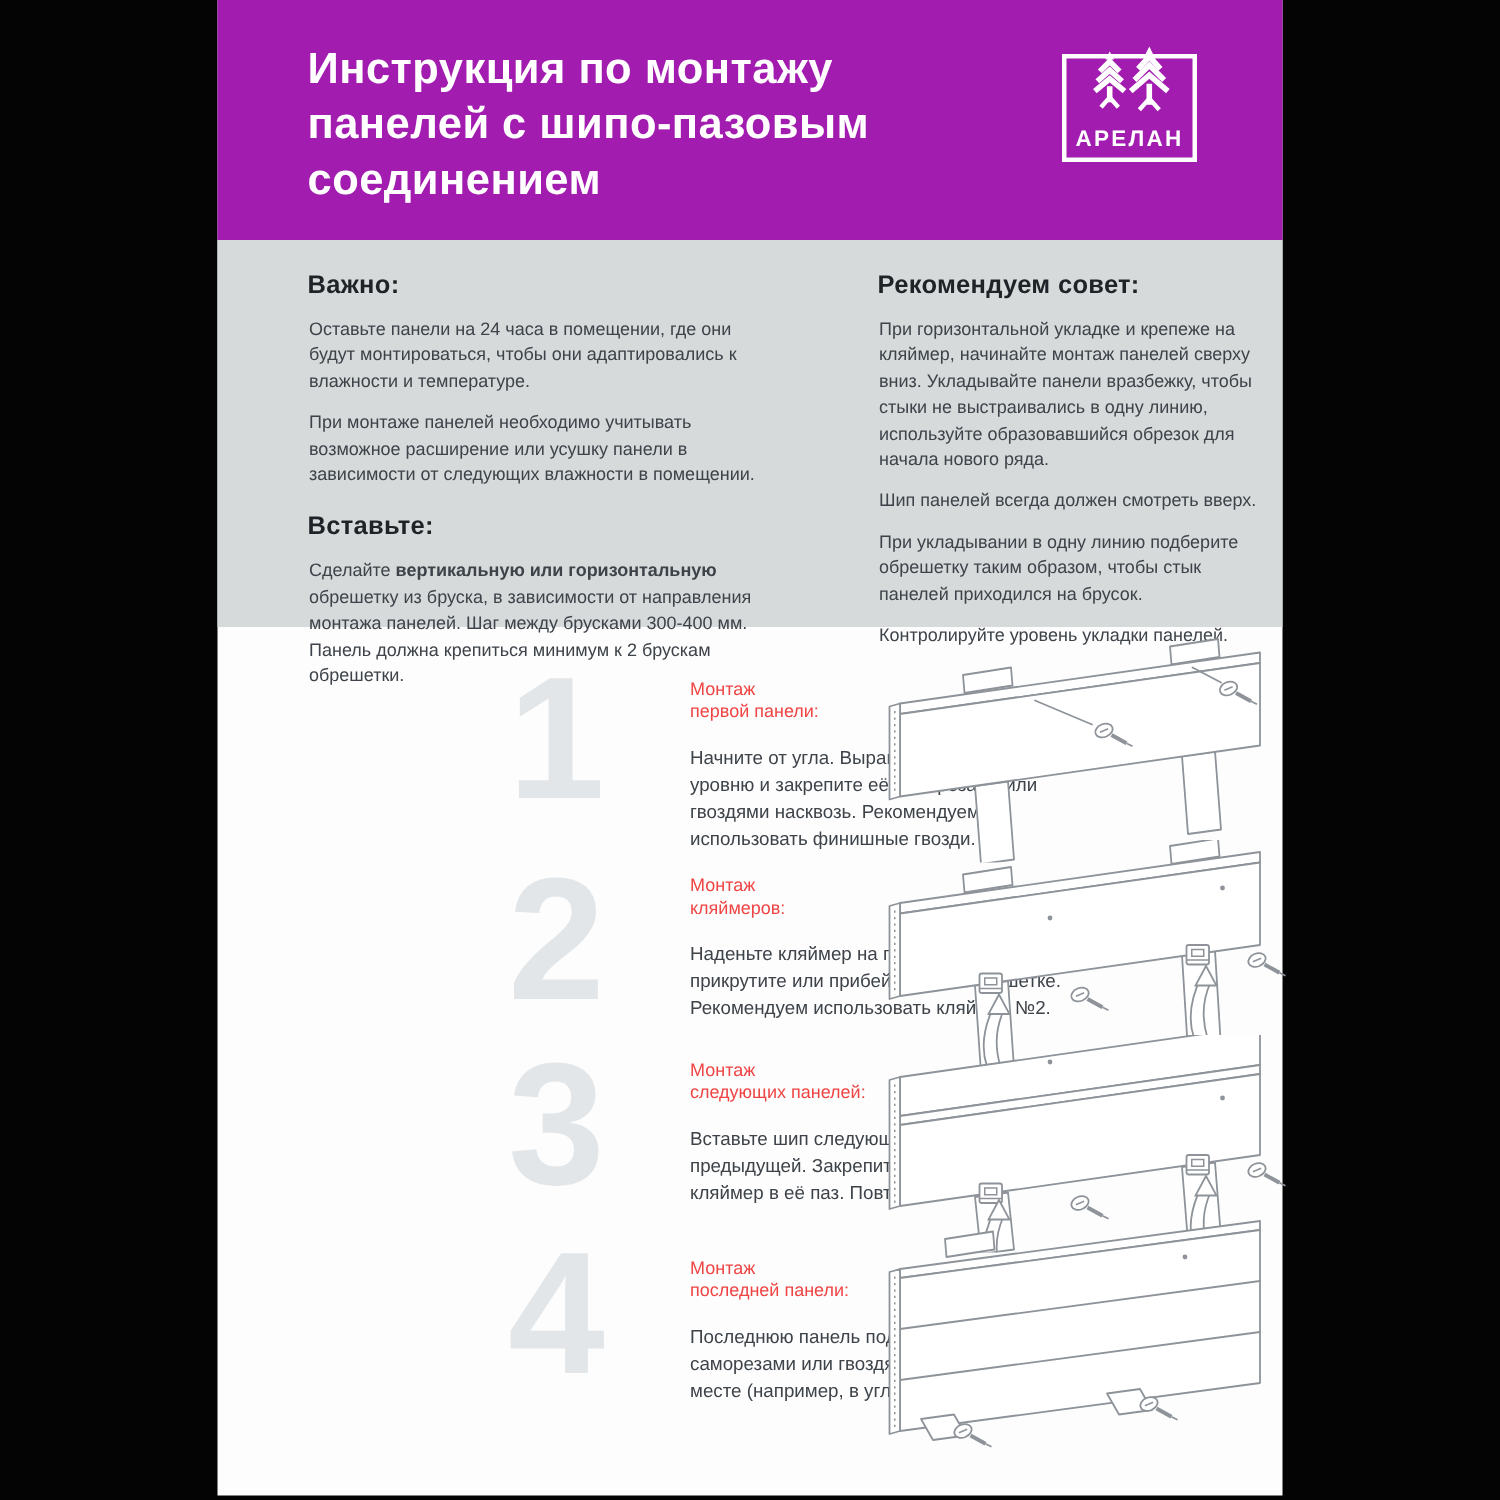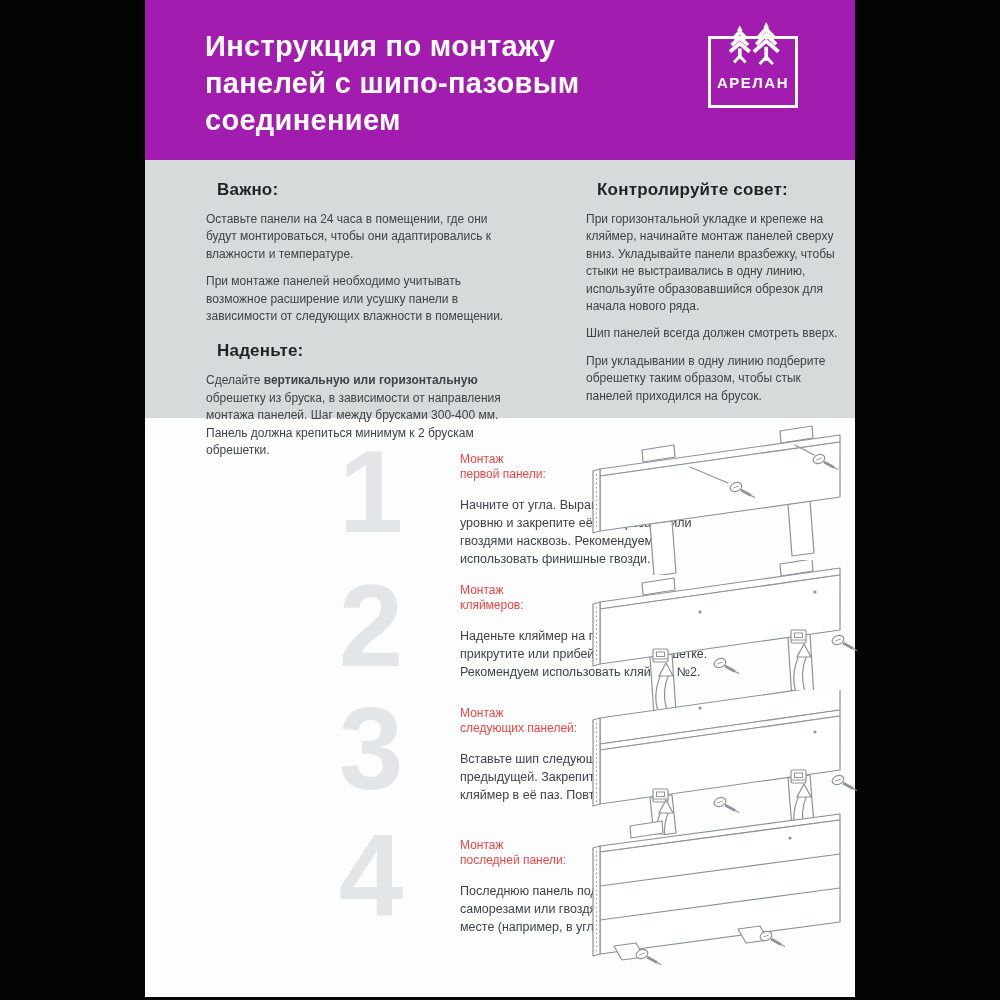--- a/index.html
+++ b/index.html
@@ -12,29 +12,29 @@
 
   
   .header { position:absolute; left:0; top:0; width:710px; height:160px; background:#a21caf; }
   .title {
     position:absolute; left:60px; top:28px; color:#ffffff;
     font-size:29px; font-weight:bold; line-height:1.28; white-space:pre-line; letter-spacing:.3px;
   }
   .logo {
     position:absolute; right:57px; top:36px; width:90px; height:72px;
     border:3px solid #ffffff; box-sizing:border-box;
-    display:flex; flex-direction:column; align-items:center; justify-content:flex-end; padding-bottom:15px;
+    display:flex; flex-direction:column; align-items:center; justify-content:flex-end; padding-bottom:5px;
   }
   .logo-text { color:#ffffff; font-weight:bold; font-size:15px; letter-spacing:1.5px; line-height:1; }
 
   
   .info { position:absolute; left:0; top:160px; width:710px; height:258px; background:#d6dadb; }
   .col-left  { position:absolute; left:60px;  top:20px; width:305px; }
   .col-right { position:absolute; left:440px; top:20px; width:258px; }
-  .info h3 { margin:0 0 11px 12px; font-size:17px; color:#1f2327; letter-spacing:.2px; }
+  .info h3 { margin:0 0 11px 0; font-size:17px; color:#1f2327; letter-spacing:.2px; }
   .info p  { margin:0 0 10px 1px; font-size:12px; color:#3d4349; line-height:1.45; }
   .info .sub { margin-top:16px; }
   .b { font-weight:bold; }
 
   
   .num {
     position:absolute; left:185px; width:80px; text-align:center;
     font-size:116px; font-weight:bold; color:#e3e6e8; line-height:.85; letter-spacing:-2px;
   }
   .step-content { position:absolute; left:315px; width:252px; }
@@ -111,28 +111,29 @@
       </span>
       <span class="logo-text">АРЕЛАН</span>
     </div>
   </div>
 
   <div class="info">
     <div class="col-left">
       <h3>Важно:</h3>
       <p>Оставьте панели на 24 часа в помещении, где они будут монтироваться, чтобы они адаптировались к влажности и температуре.</p>
       <p>При монтаже панелей необходимо учитывать возможное расширение или усушку панели в зависимости от следующих влажности в помещении.</p>
-      <h3 class="sub">Наденьте:</h3>
+      <h3 class="sub">Вставьте:</h3>
       <p><span>Сделайте </span><span class="b">вертикальную или горизонтальную</span><span> обрешетку из бруска, в зависимости от направления монтажа панелей. Шаг между брусками 300-400 мм. Панель должна крепиться минимум к 2 брускам обрешетки.</span></p>
     </div>
     <div class="col-right">
-      <h3>Контролируйте совет:</h3>
+      <h3>Рекомендуем совет:</h3>
       <p>При горизонтальной укладке и крепеже на кляймер, начинайте монтаж панелей сверху вниз. Укладывайте панели вразбежку, чтобы стыки не выстраивались в одну линию, используйте образовавшийся обрезок для начала нового ряда.</p>
       <p>Шип панелей всегда должен смотреть вверх.</p>
       <p>При укладывании в одну линию подберите обрешетку таким образом, чтобы стык панелей приходился на брусок.</p>
+      <p>Контролируйте уровень укладки панелей.</p>
     </div>
   </div>
 
   <div class="num n1">1</div>
   <div class="step-content c1">
     <p class="step-title">Монтаж
 первой панели:</p>
     <p class="step-text">Начните от угла. Выравняйте панель по уровню и закрепите её саморезами или гвоздями насквозь. Рекомендуем использовать финишные гвозди.</p>
   </div>
 

